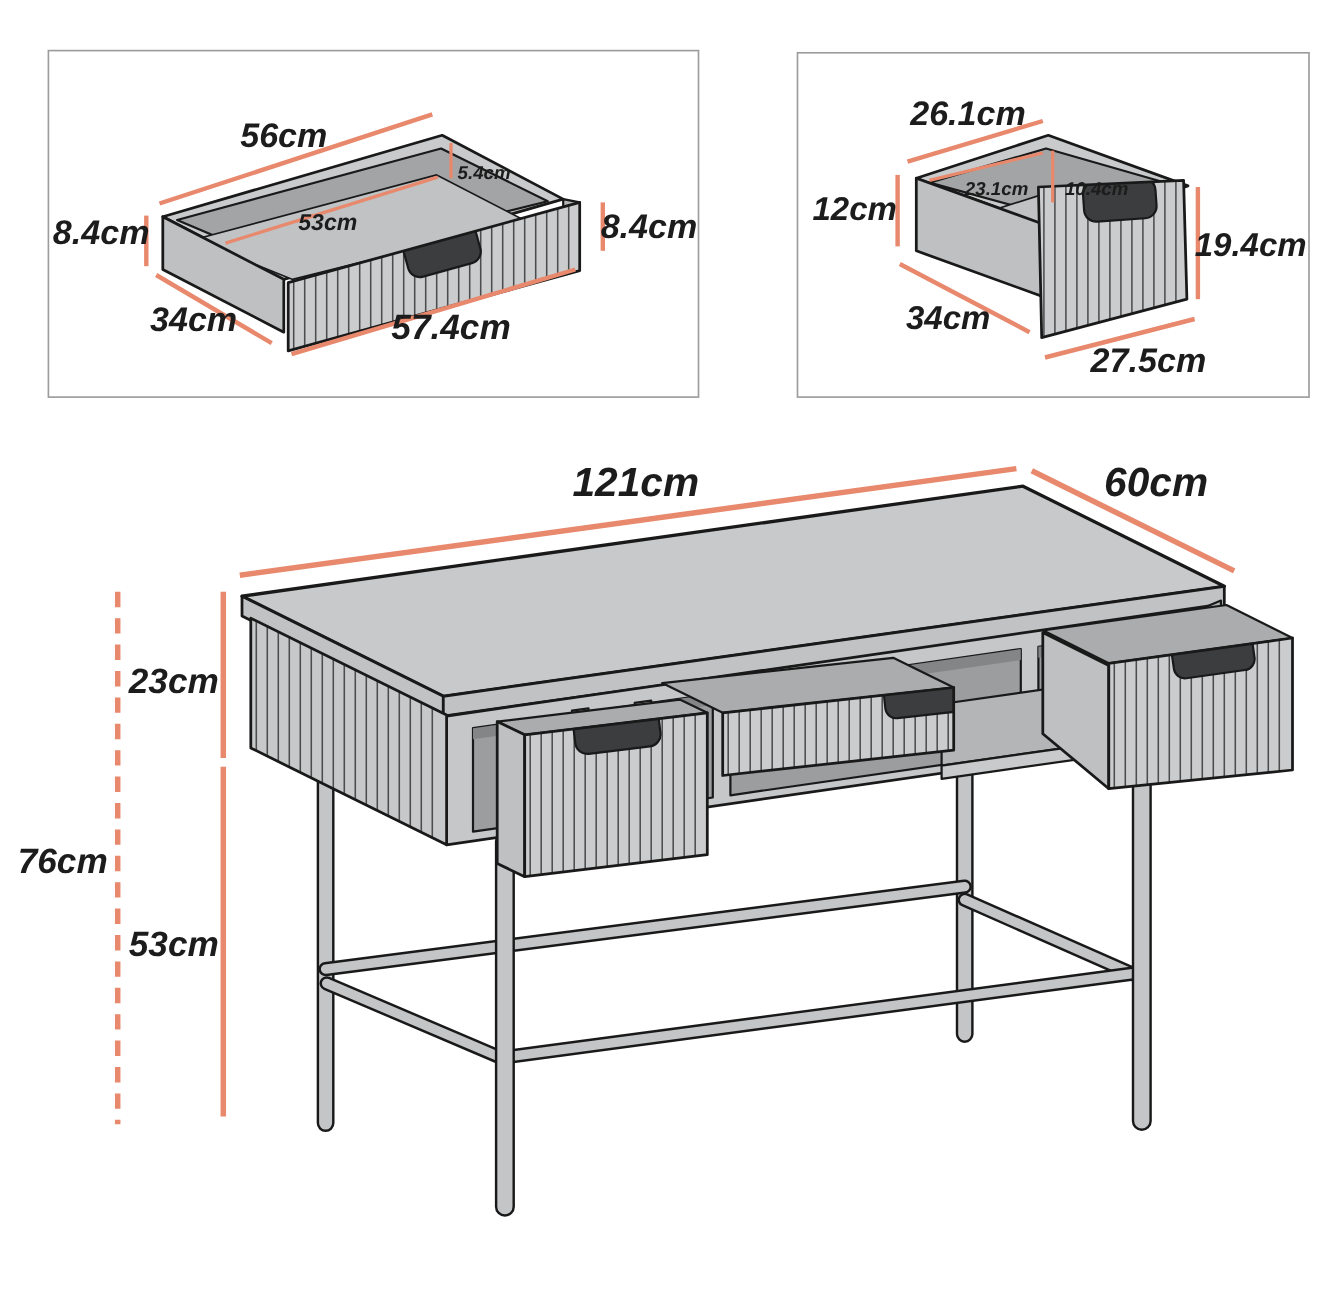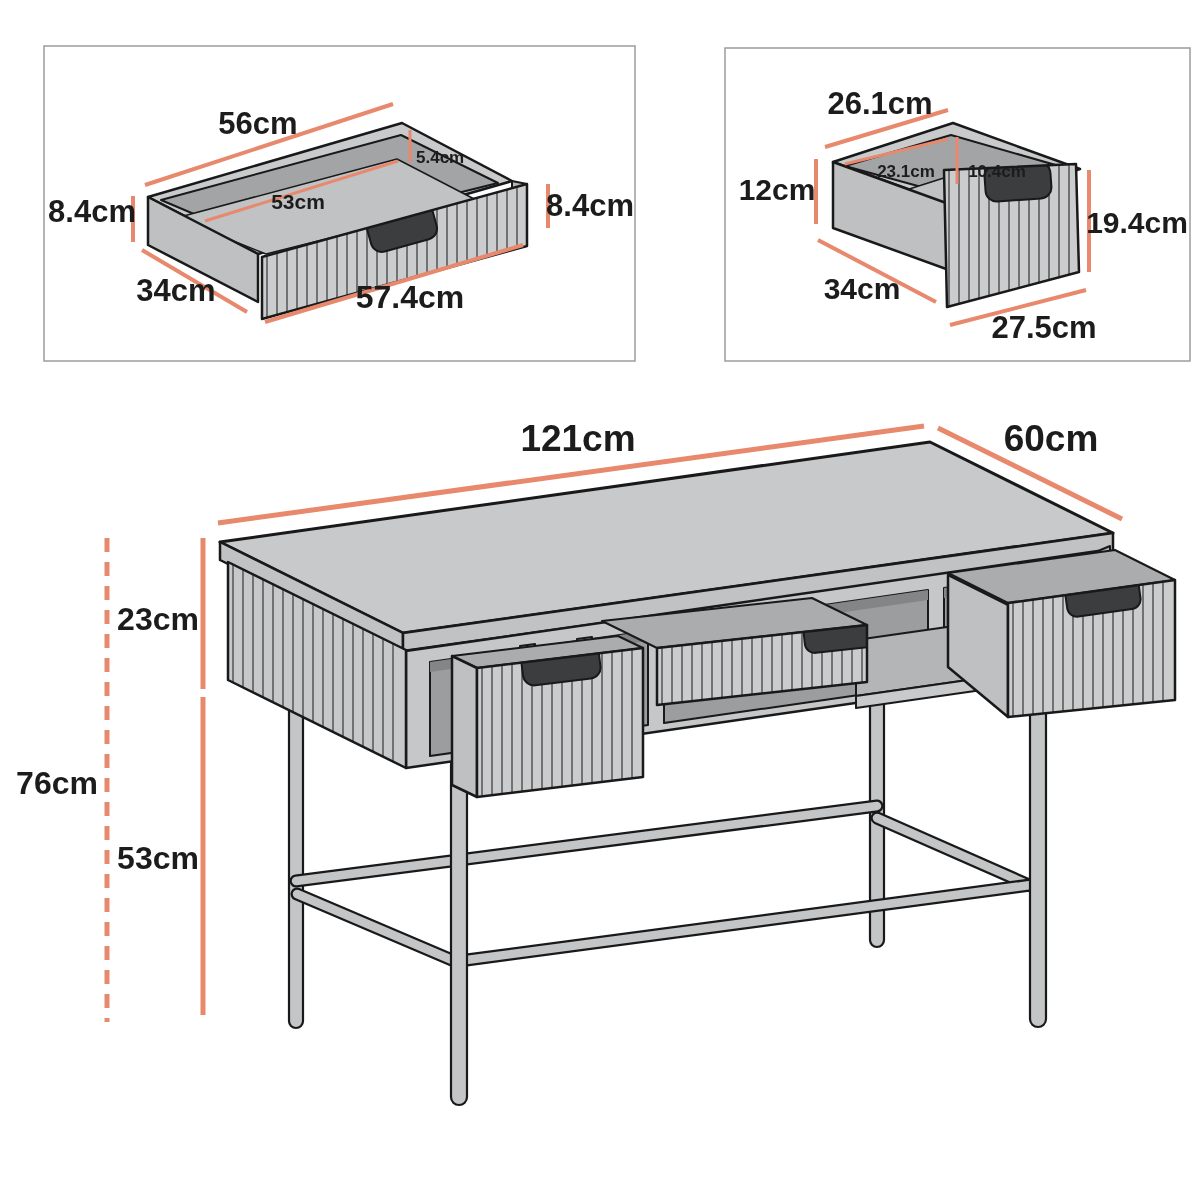--- a/index.html
+++ b/index.html
@@ -1,16 +1,16 @@
 <!DOCTYPE html>
 <html><head>
 <meta charset="utf-8">
 <style>
   html,body{margin:0;padding:0;background:#ffffff;}
-  .stage{position:relative;width:1200px;height:1196px;background:#fff;overflow:hidden;}
+  .stage{position:relative;width:1200px;height:1196px;background:#fff;overflow:hidden;font-style:italic;}
   svg{display:block;}
   text{font-family:"Liberation Sans","DejaVu Sans",sans-serif;font-weight:600;fill:#1c1c1c;}
   .lbl-xl{font-size:37px;}
   .lbl-lg{font-size:32px;}
   .lbl-md{font-size:31px;}
   .lbl-md2{font-size:30px;}
   .lbl-sm{font-size:21px;}
   .lbl-xs{font-size:17px;}
   .dim{stroke:#E8886C;fill:none;}
   .dim-5{stroke-width:5px;}

